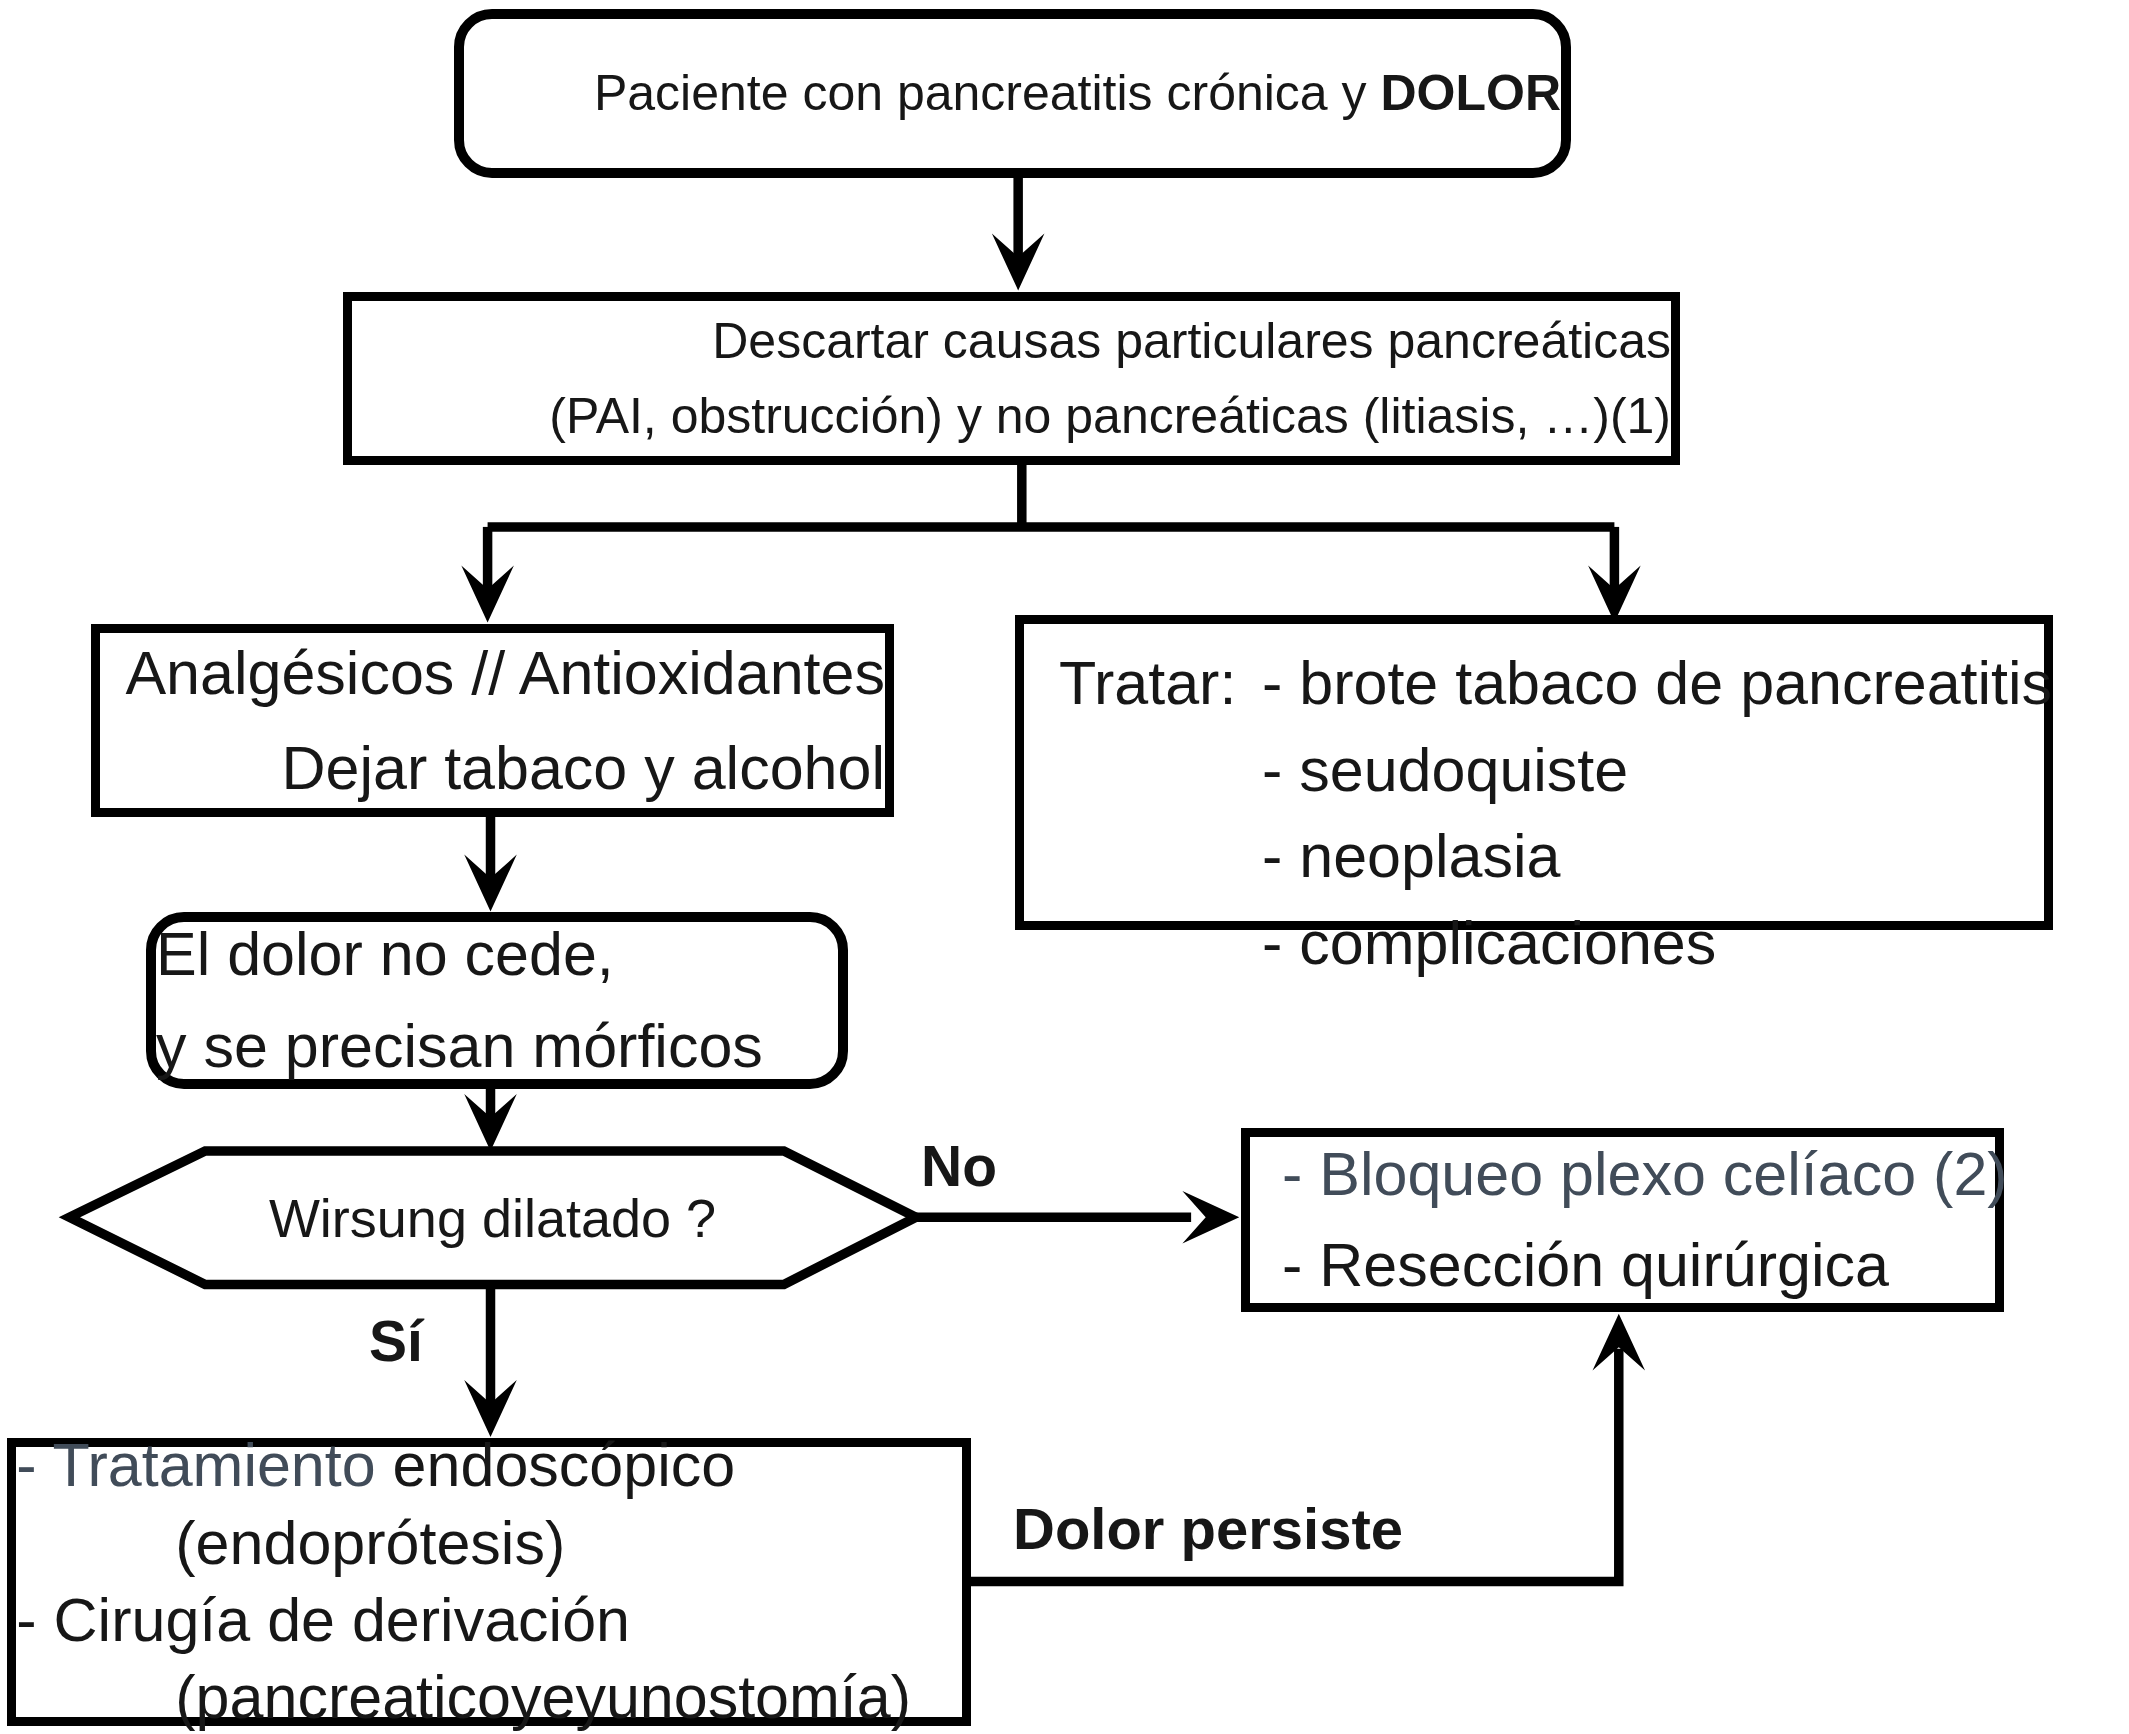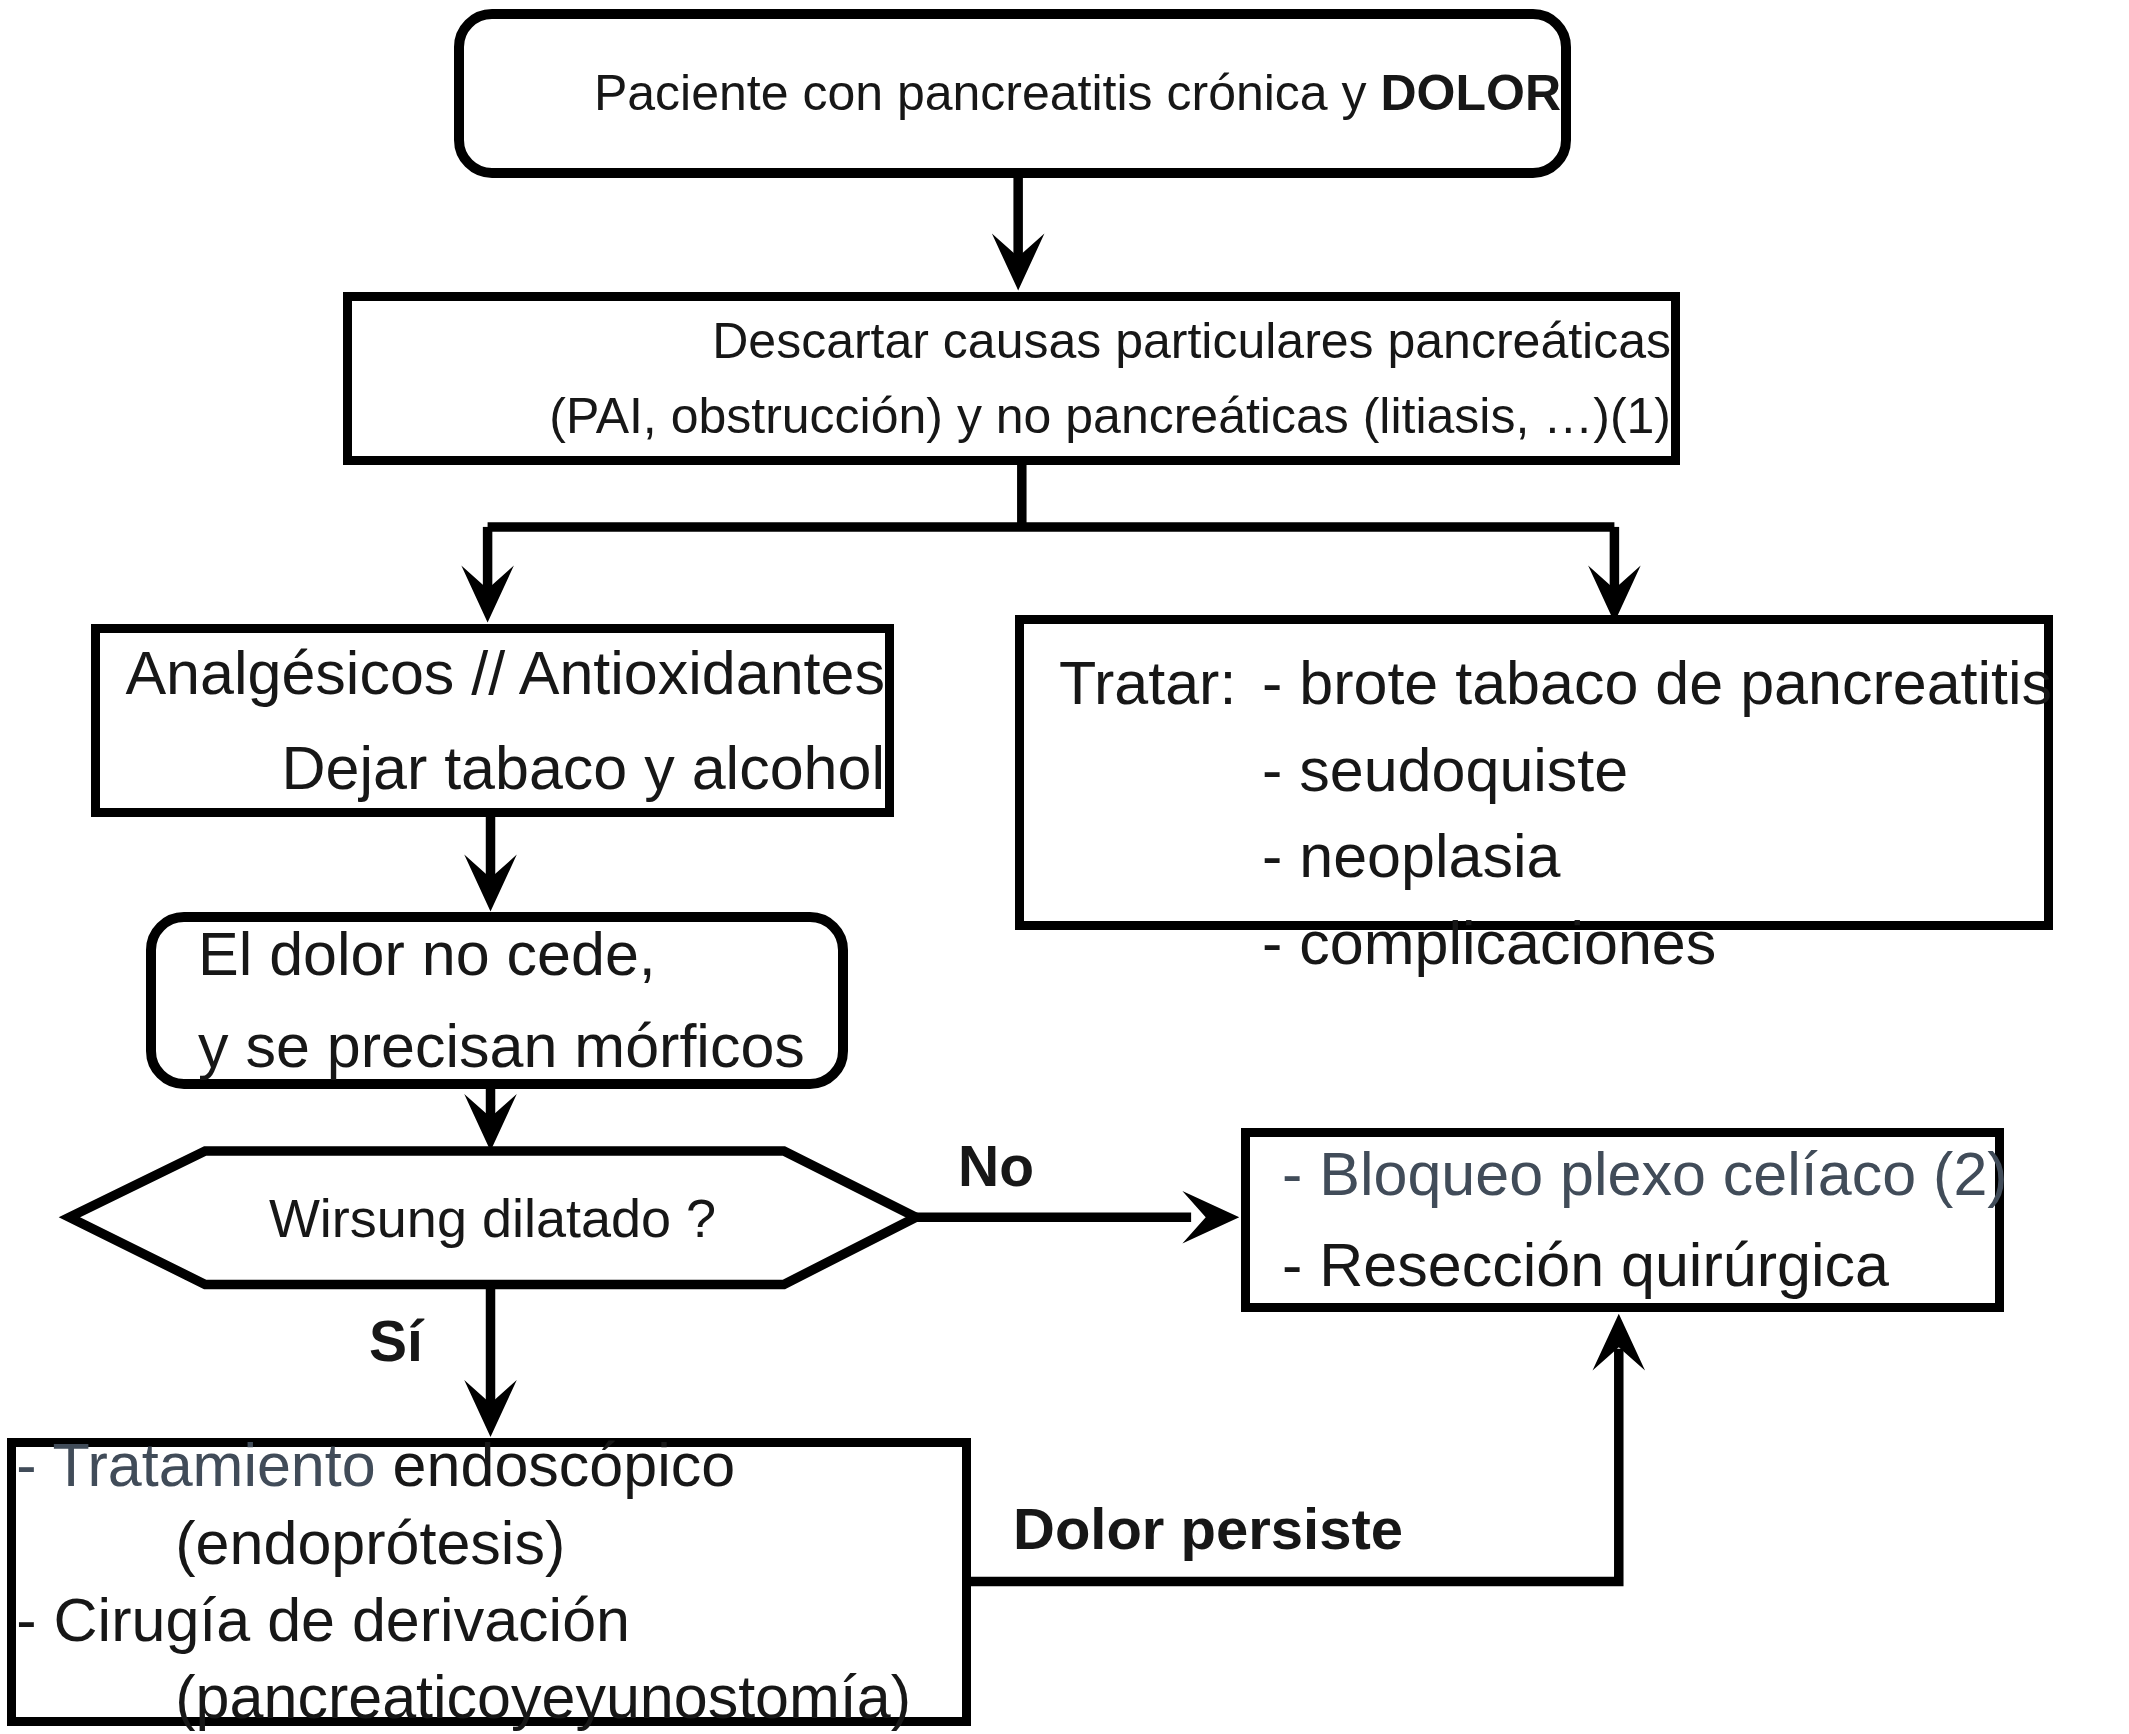--- a/index.html
+++ b/index.html
@@ -40,35 +40,35 @@
 
   #box-start{left:454px;top:8.8px;width:1117px;height:169px;font-size:50px;}
   #box-descartar{left:343px;top:292px;width:1337px;height:173px;font-size:50px;line-height:1.5;}
   #box-analgesicos{left:91px;top:624px;width:803px;height:193px;line-height:1.55;}
   #box-tratar{
     left:1015px;top:615px;width:1038px;height:315px;
     flex-direction:row;justify-content:flex-start;align-items:flex-start;
     padding:16px 14.6px 7.3px 35px;line-height:1.42;
   }
   #box-tratar .tratar-label{flex:0 0 203px;}
-  #box-dolor{left:146px;top:912px;width:702px;height:177px;padding-left:42px;line-height:1.5;}
+  #box-dolor{left:146px;top:912px;width:702px;height:177px;line-height:1.5;}
   #hex-label{
     position:absolute;left:69px;top:1151px;width:847px;height:134px;
     display:flex;align-items:center;justify-content:center;
     font-size:54px;z-index:1;white-space:nowrap;
   }
   #box-bloqueo{left:1241px;top:1128px;width:763px;height:184px;padding-left:32px;line-height:1.5;}
   #box-tratamiento{left:7.3px;top:1438px;width:964px;height:288px;line-height:1.27;}
   .indent{padding-left:159px;}
 
   .float-label{
     position:absolute;z-index:1;
     font-weight:bold;font-size:57px;white-space:nowrap;
   }
-  #label-no{left:958px;top:1133px;}
+  #label-no{left:921px;top:1133px;}
   #label-si{left:369px;top:1308px;}
   #label-dolor-persiste{left:1013px;top:1495px;font-size:58px;}
 </style>
 </head>
 <body>
 
 <div class="stage">
 
   <svg class="overlay" width="2129" height="1734" viewBox="0 0 2917 2376">
 

